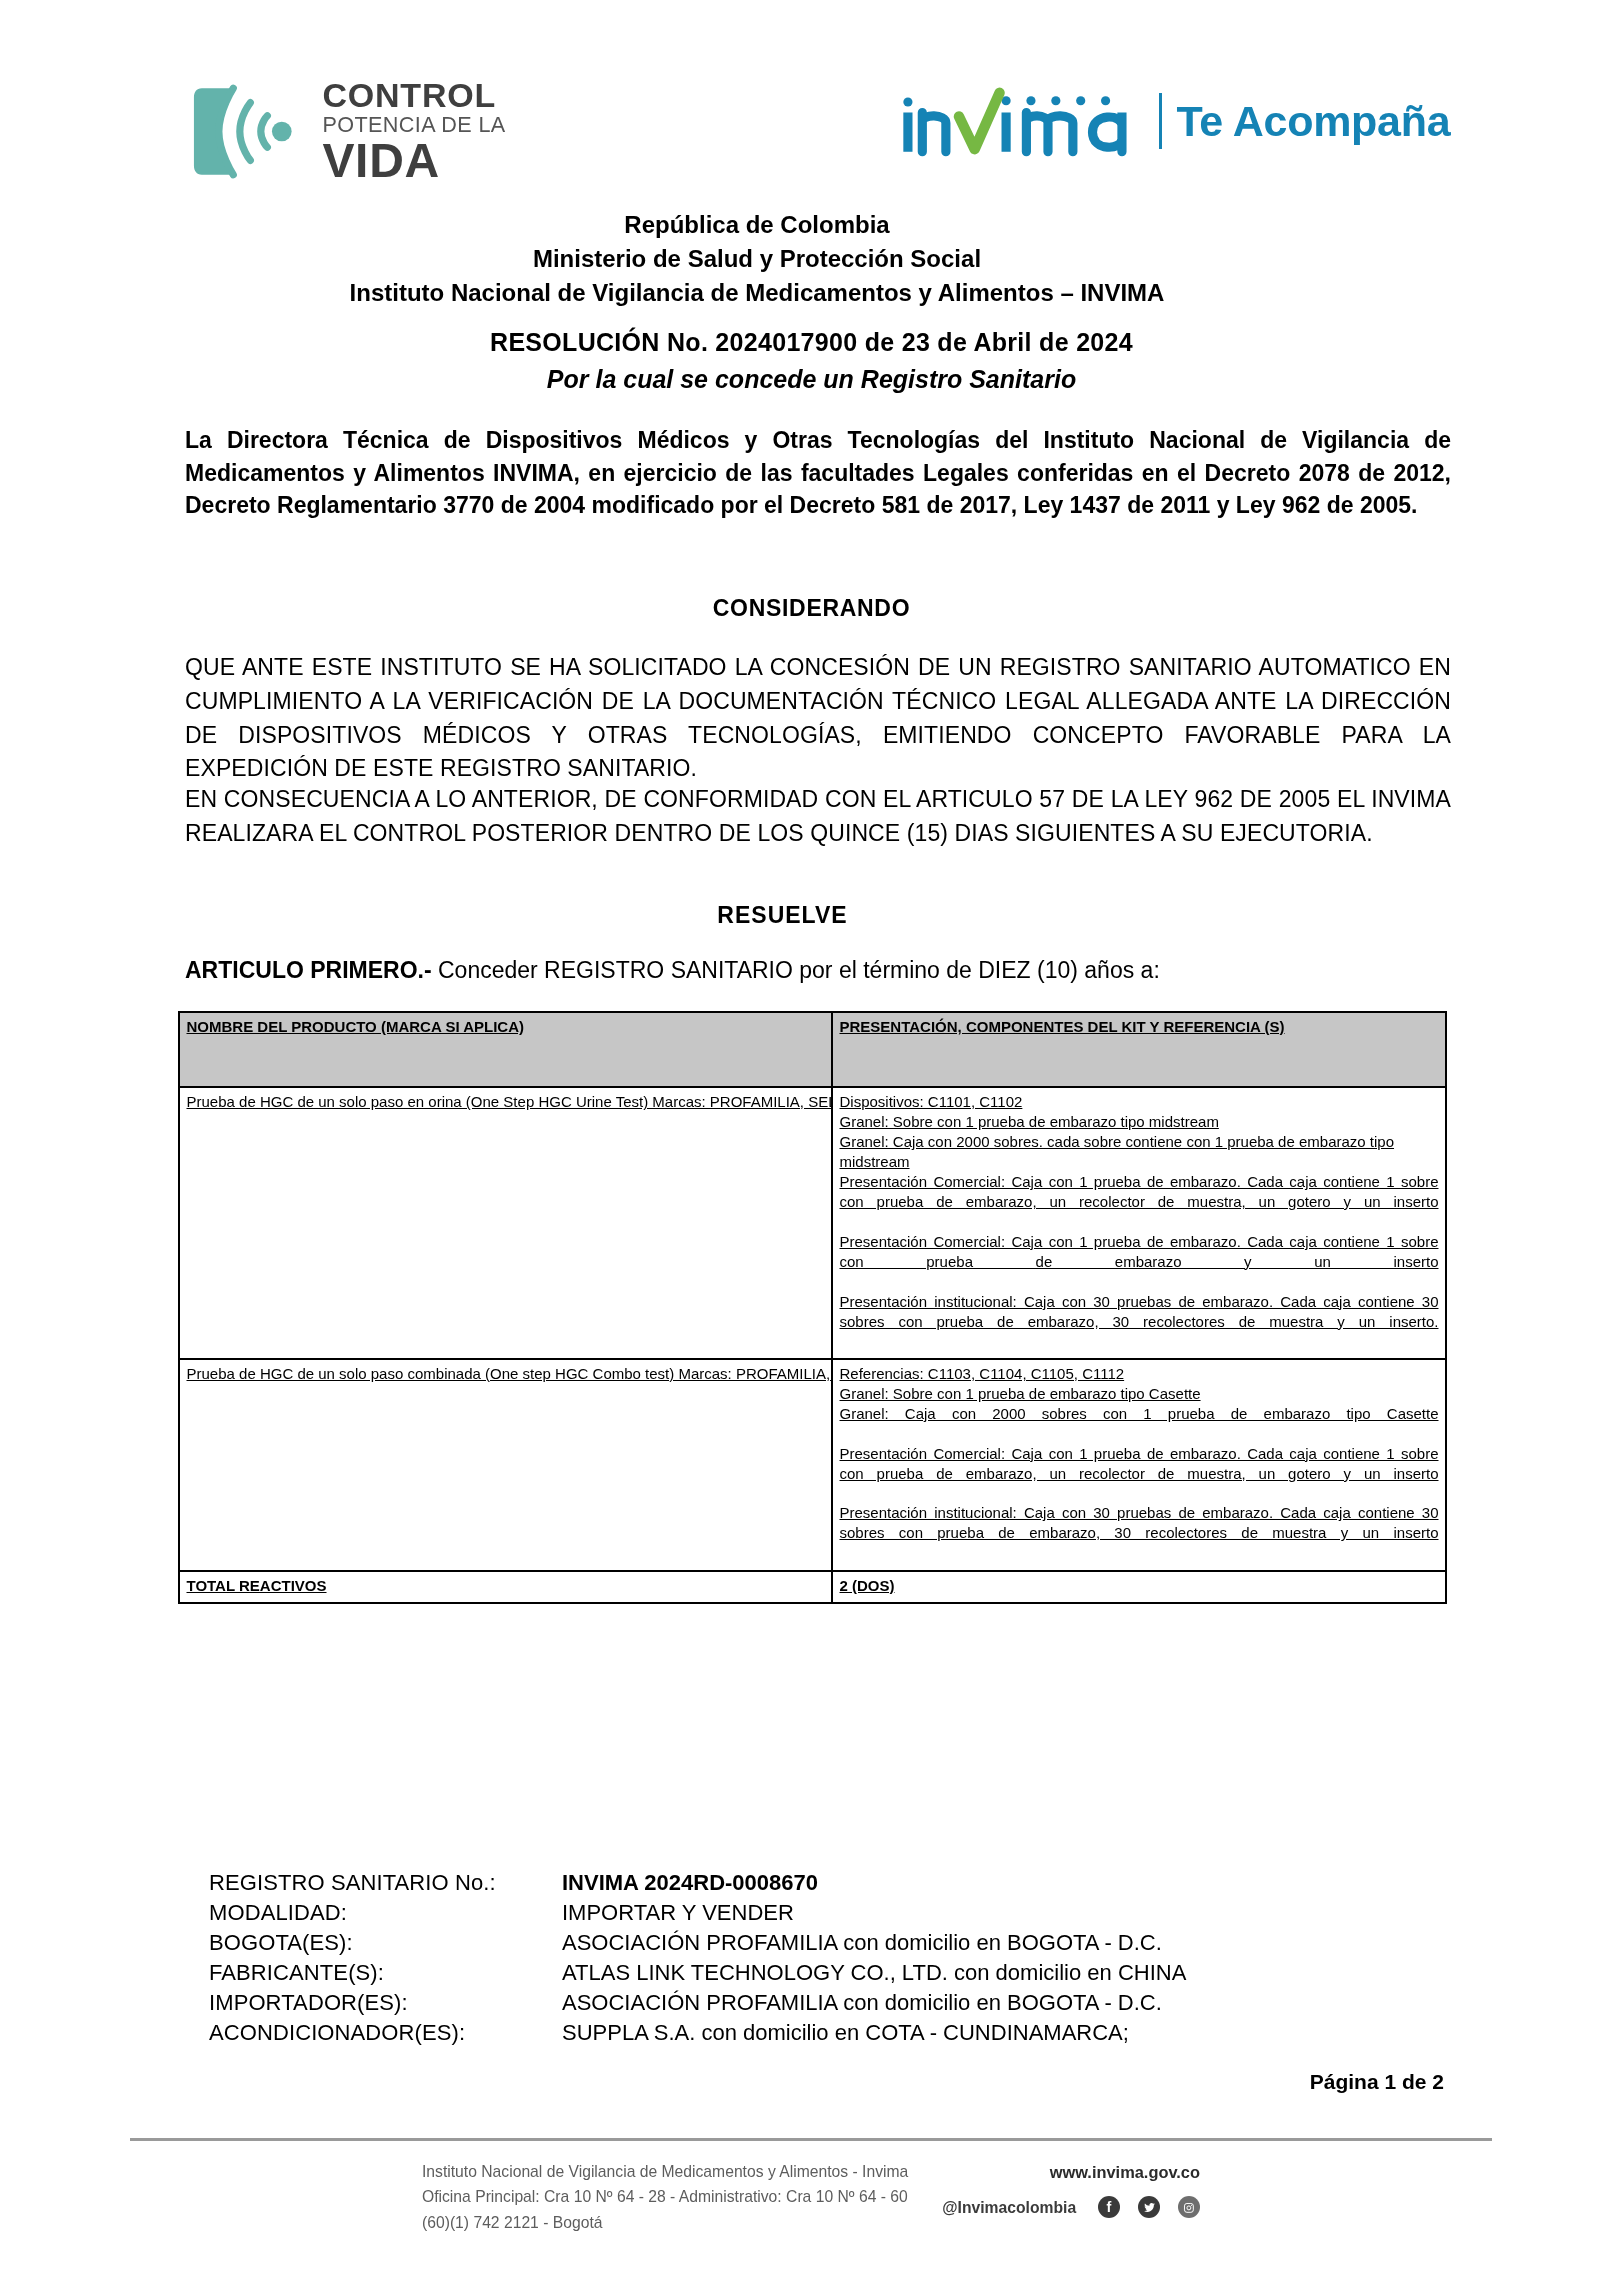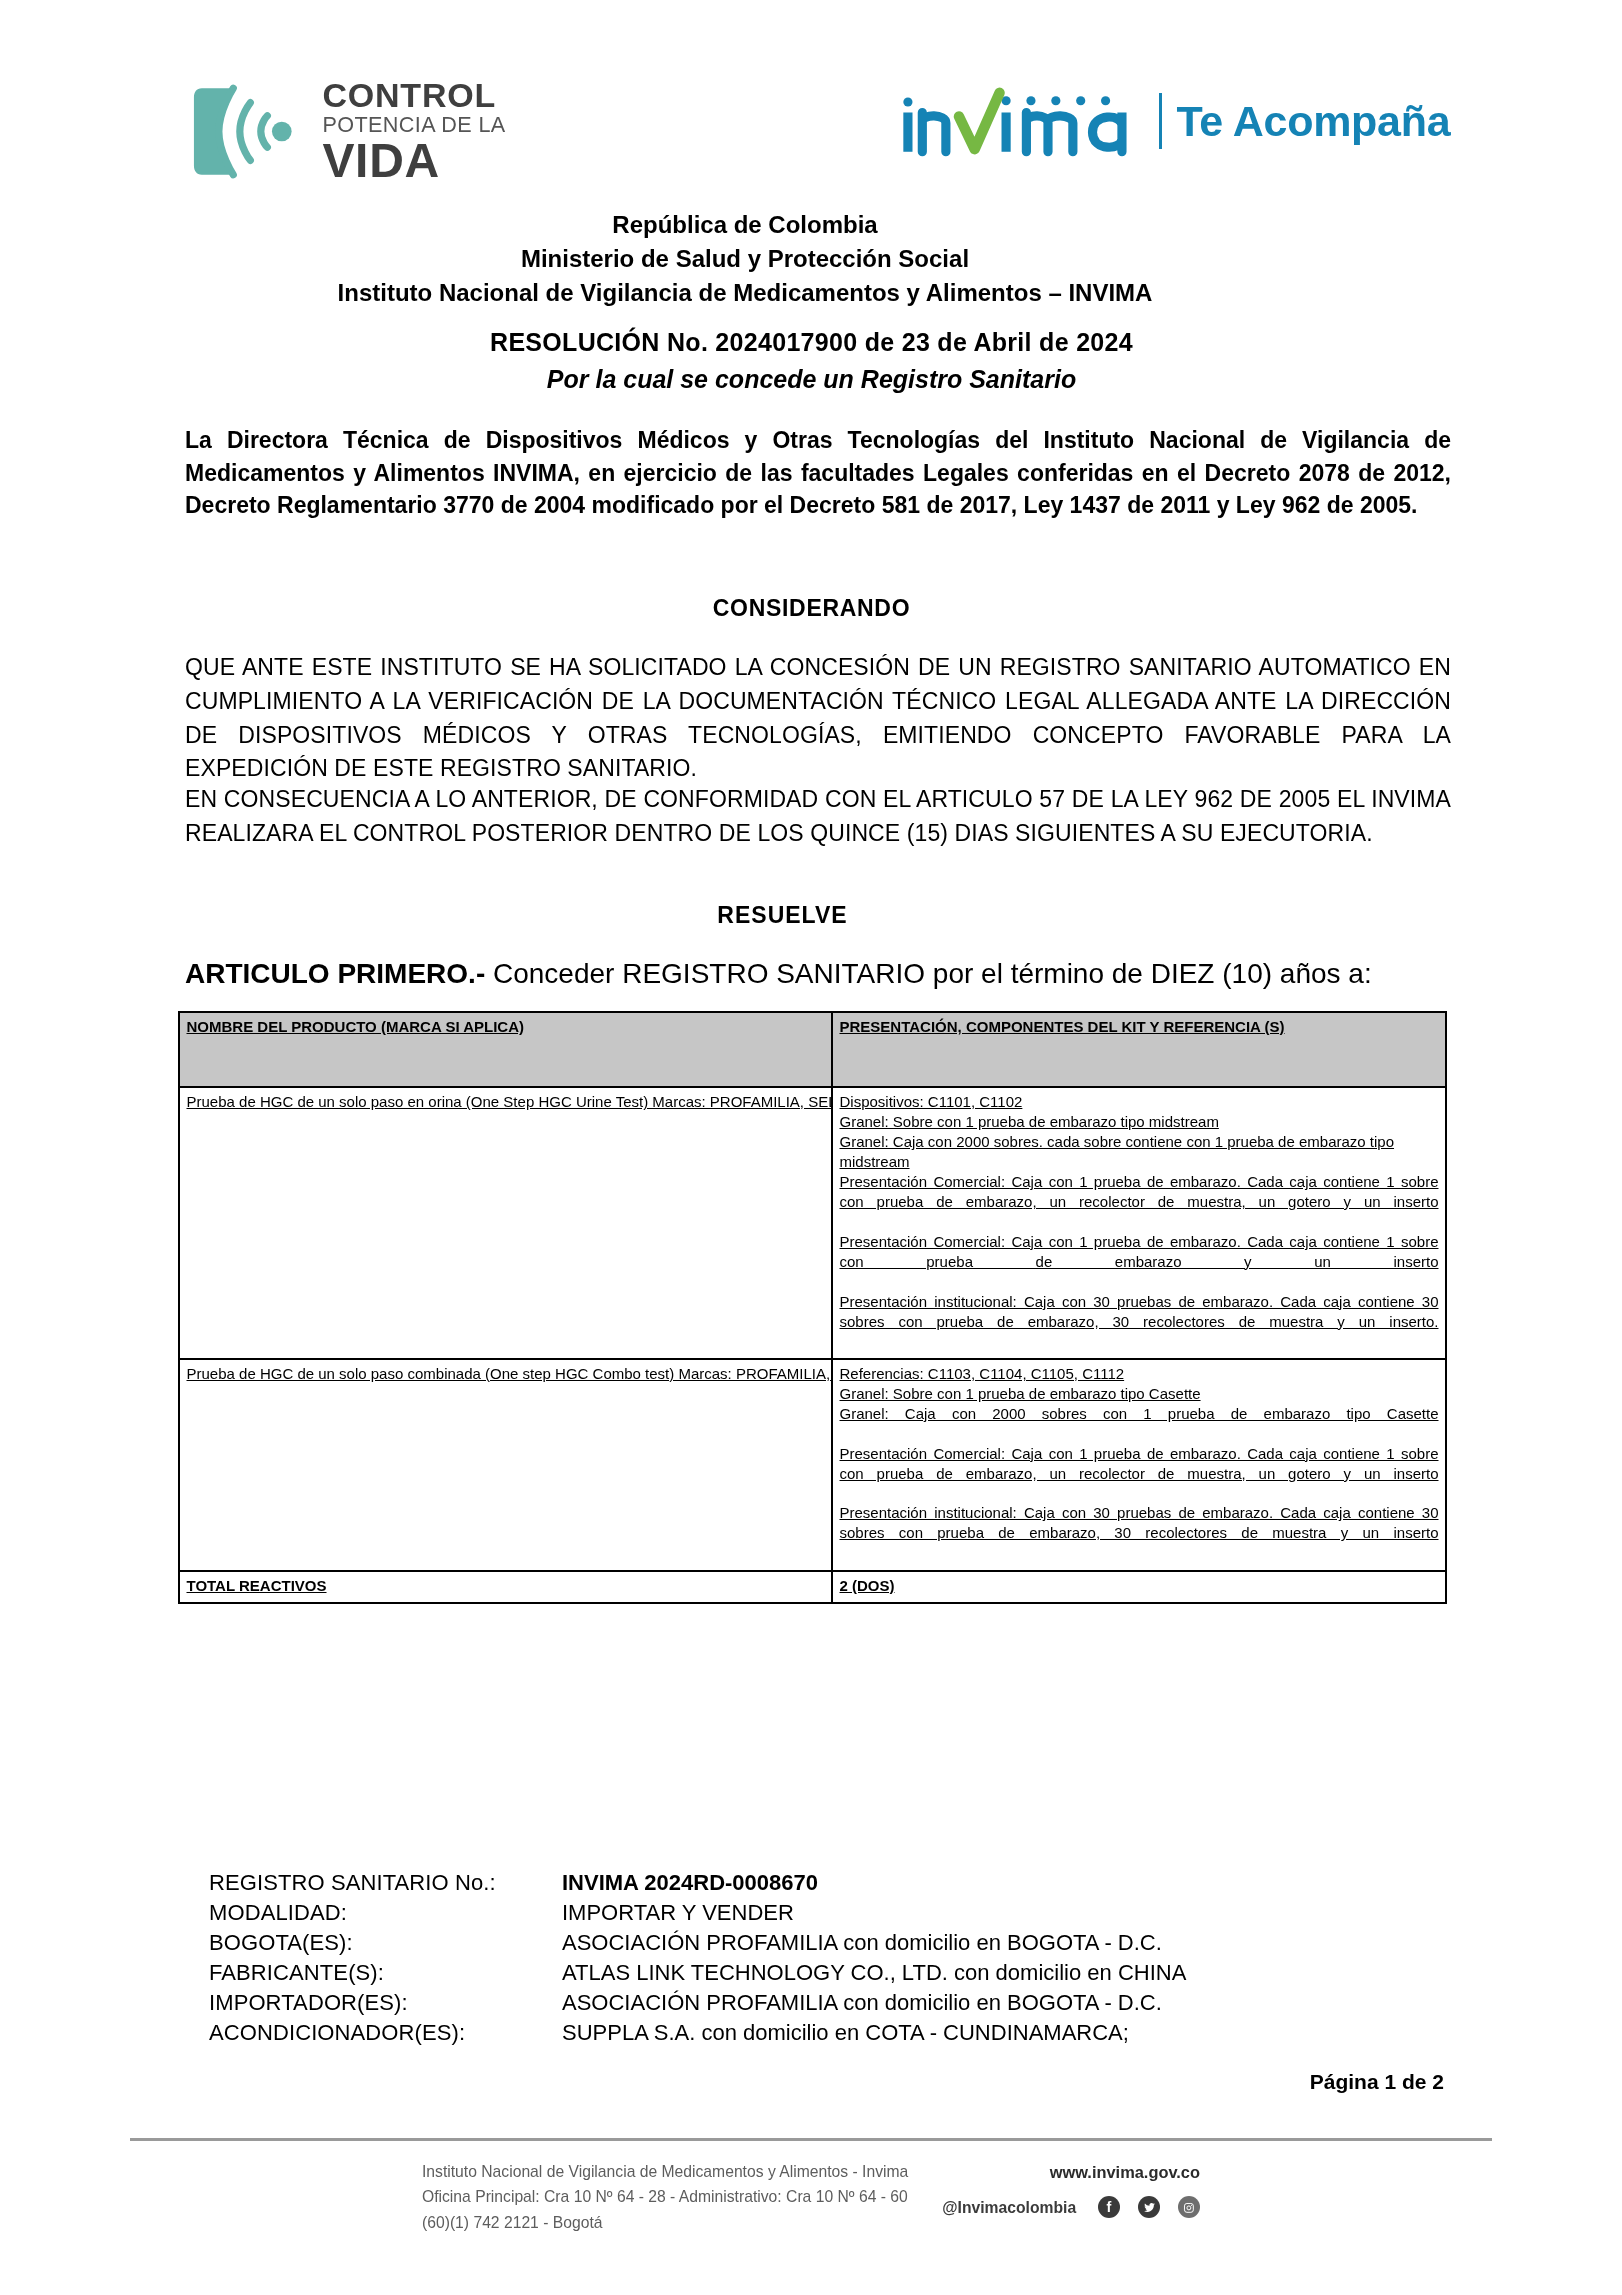--- a/index.html
+++ b/index.html
@@ -86,21 +86,21 @@
     font-weight: bold;
     color: #1583b5;
     letter-spacing: -0.3px;
     white-space: nowrap;
   }
 
   
   .org-lines {
     position: absolute;
     top: 208px;
-    left: 4px;
+    left: 16px;
     width: 1482px;
     text-align: center;
     font-size: 24px;
     line-height: 1.42;
     font-weight: bold;
   }
   .res-block {
     position: absolute;
     top: 328px;
     left: 0;
@@ -168,21 +168,21 @@
     text-align: center;
     font-size: 23px;
     font-weight: bold;
     letter-spacing: 1px;
   }
   .articulo {
     position: absolute;
     top: 954px;
     left: 185px;
     width: 1266px;
-    font-size: 28px;
+    font-size: 23px;
     line-height: 1.4;
   }
   .articulo b { font-weight: bold; }
 
   
   .tbl-wrap {
     position: absolute;
     top: 1011px;
     left: 178px;
     width: 1269px;

